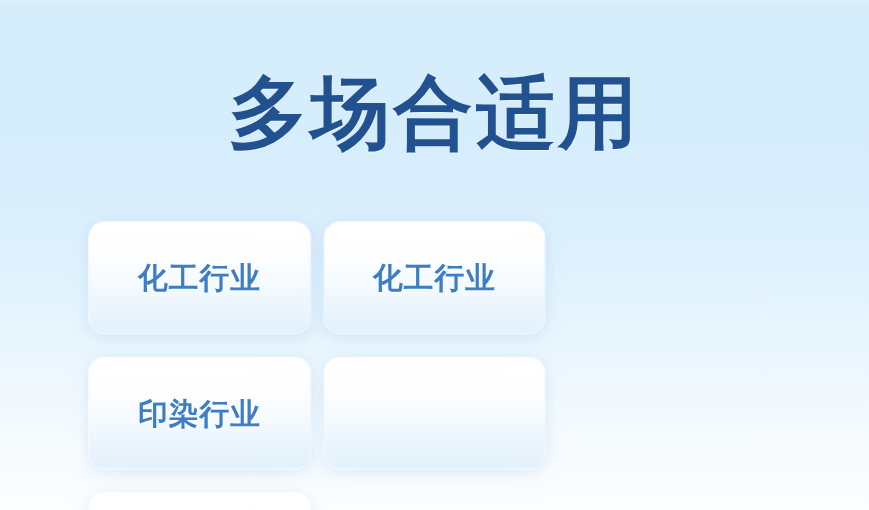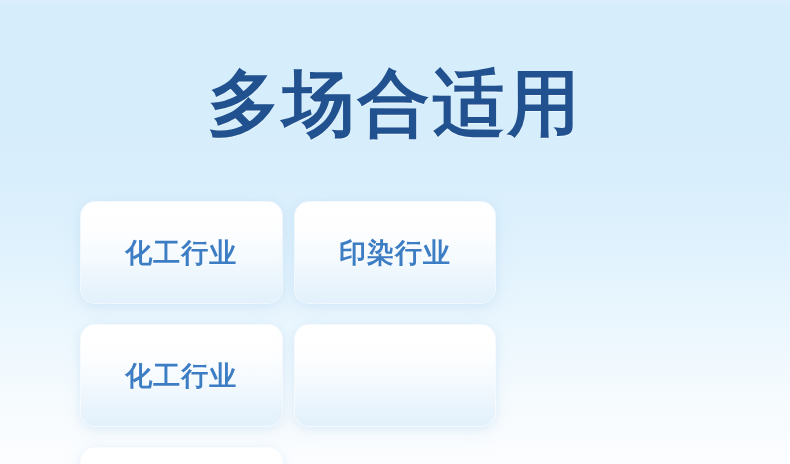--- a/index.html
+++ b/index.html
@@ -121,25 +121,25 @@
   </div>
 
   <div id="card-grid">
 
     <div class="card">
       <span class="card-label size-lg">化工行业</span>
     </div>
 
 
     <div class="card">
-      <span class="card-label size-lg">印染行业</span>
+      <span class="card-label size-lg">化工行业</span>
     </div>
 
     <div class="card">
-      <span class="card-label size-lg">化工行业</span>
+      <span class="card-label size-lg">印染行业</span>
     </div>
 
     <div class="card">
       
     </div>
 
     <div class="card">
       
     </div>
 

